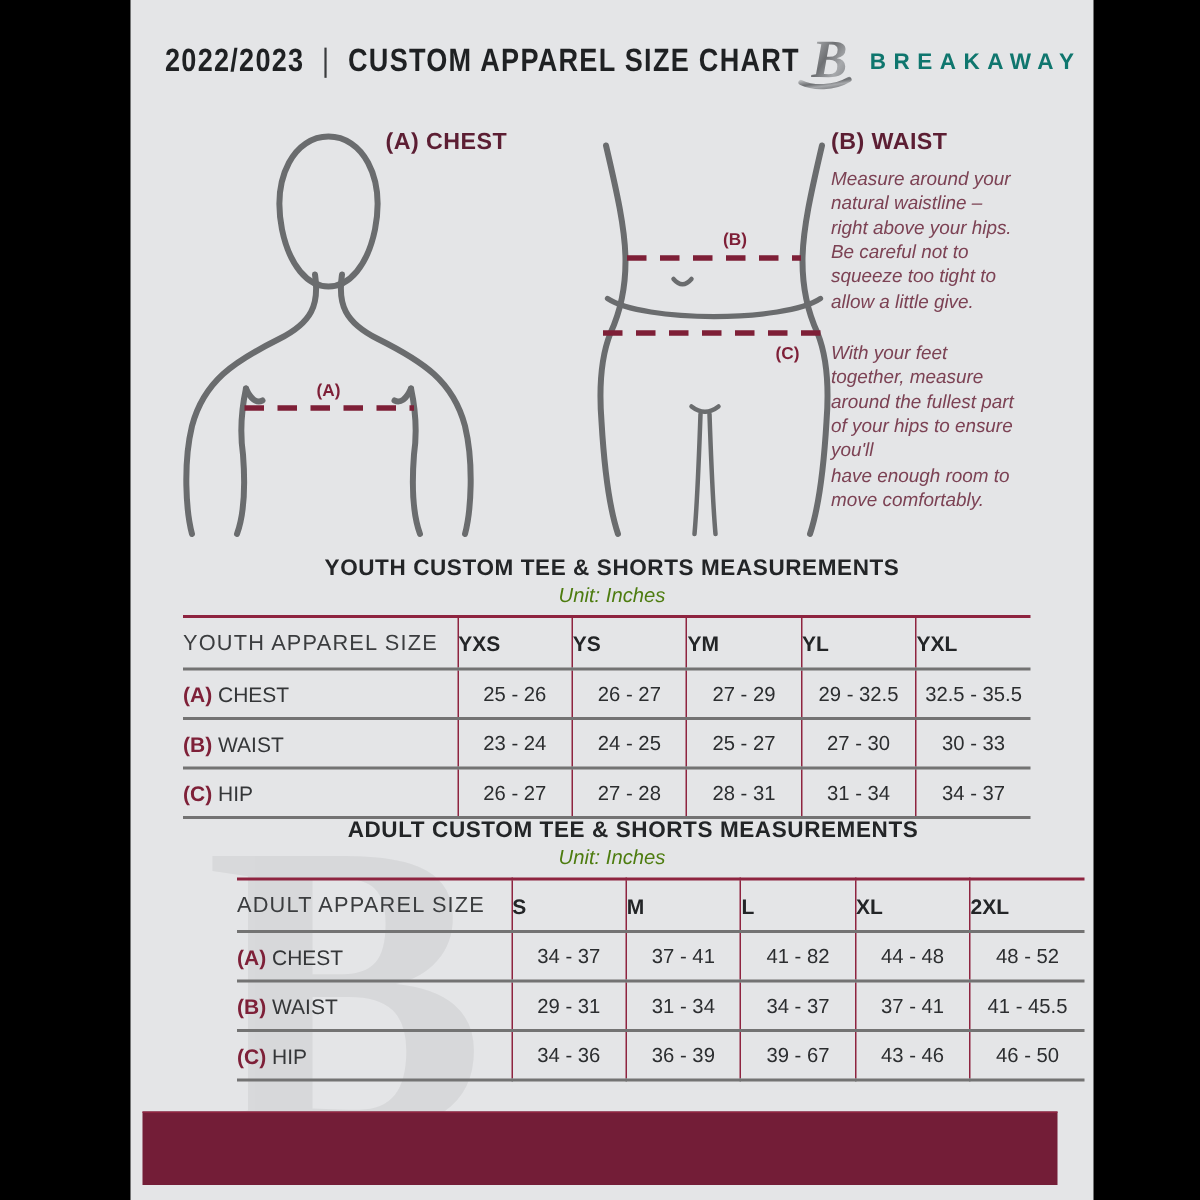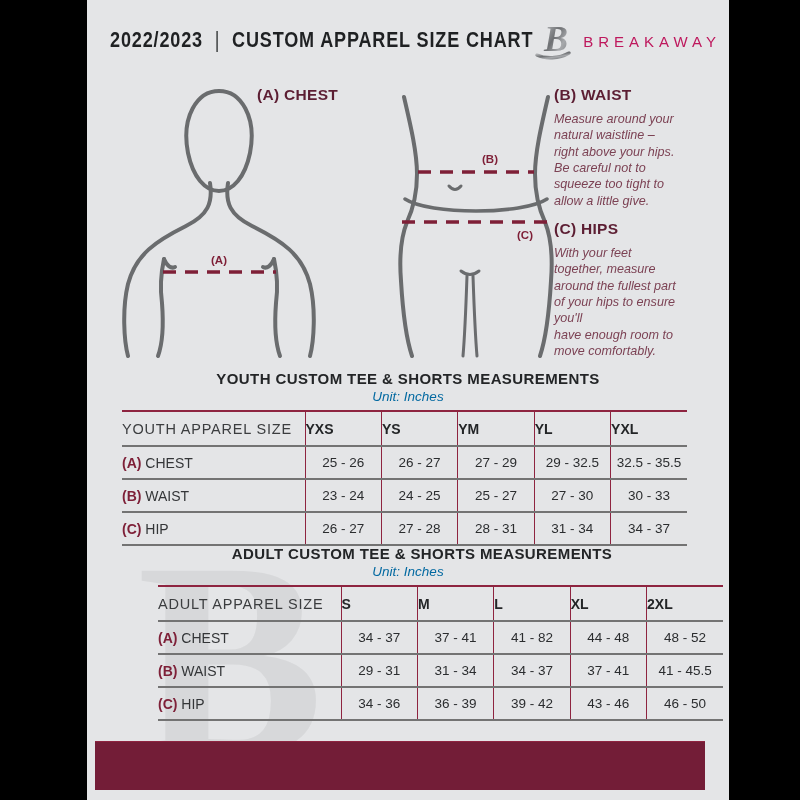--- a/index.html
+++ b/index.html
@@ -6,38 +6,38 @@
   body{width:800px;height:800px;background:#000;position:relative;overflow:hidden;
        font-family:"Liberation Sans",sans-serif;}
   .page{position:absolute;left:87px;top:0;width:642px;height:800px;background:#e4e5e7;overflow:hidden;}
 
   
   .hdr{position:absolute;top:28px;left:23px;display:flex;align-items:baseline;gap:14px;
        transform:scaleX(0.84);transform-origin:left center;white-space:nowrap;}
   .hdr span{font-weight:bold;font-size:21.5px;color:#1f2123;letter-spacing:1px;}
   .hdr .sep{font-weight:normal;color:#3a3c3e;}
   .brand{position:absolute;top:18px;right:8px;display:flex;align-items:center;gap:8px;}
-  .brand-name{font-weight:normal;font-size:15px;letter-spacing:5px;color:#be185d;}
+  .brand-name{font-weight:bold;font-size:15px;letter-spacing:5px;color:#0f766e;}
 
   
   .inst{position:absolute;z-index:2;}
   .inst h3{margin:0;font-size:15.5px;font-weight:bold;color:#5c1e33;letter-spacing:.3px;}
   .inst p{margin:7px 0 0 0;font-size:12.6px;line-height:1.3;color:#7c4254;font-style:italic;
           white-space:pre-line;}
   .inst-chest{left:170px;top:86px;width:150px;}
   .inst-waist{left:467px;top:86px;width:155px;}
   .inst-hips{left:467px;top:220px;width:155px;}
 
   .figures{position:absolute;left:0;top:75px;width:626px;height:290px;z-index:1;}
 
   
   .sec-title{position:absolute;left:0;width:100%;text-align:center;font-weight:bold;
              font-size:15px;color:#232527;letter-spacing:.4px;z-index:2;}
   .sec-unit{position:absolute;left:0;width:100%;text-align:center;font-style:italic;
-            font-size:13.5px;color:#0369a1;z-index:2;}
+            font-size:13.5px;color:#4d7c0f;z-index:2;}
   .t1-title{top:370px;} .t1-unit{top:389px;}
   .t2-title{top:545px;margin-left:14px;} .t2-unit{top:564px;}
 
   
   table.size{position:absolute;left:35px;width:565px;border-collapse:collapse;
              table-layout:fixed;z-index:2;background:transparent;}
   .t1{top:410px;} .t2{top:585px;margin-left:36px;}
   table.size tr{border-bottom:2px solid #737373;}
   table.size tr.hrow{border-top:2px solid #8e2440;}
   table.size td{padding:0;vertical-align:middle;}
@@ -87,21 +87,20 @@
   <div class="inst inst-waist">
     <h3>(B) WAIST</h3>
     <p>Measure around your
 natural waistline –
 right above your hips.
 Be careful not to
 squeeze too tight to
 allow a little give.</p>
   </div>
   <div class="inst inst-hips">
-    <h3>(C) HIPS</h3>
     <p>With your feet
 together, measure
 around the fullest part
 of your hips to ensure
 you'll
 have enough room to
 move comfortably.</p>
   </div>
 
   <svg class="figures" viewBox="0 0 626 290">
@@ -215,21 +214,21 @@
       <td class="val">29 - 31</td>
       <td class="val">31 - 34</td>
       <td class="val">34 - 37</td>
       <td class="val">37 - 41</td>
       <td class="val">41 - 45.5</td>
     </tr>
     <tr>
       <td class="lab"><span class="pfx">(C)</span> <span>HIP</span></td>
       <td class="val">34 - 36</td>
       <td class="val">36 - 39</td>
-      <td class="val">39 - 42</td>
+      <td class="val">39 - 67</td>
       <td class="val">43 - 46</td>
       <td class="val">46 - 50</td>
     </tr>
   </tbody>
     </table>
 
   <div class="footer-bar"></div>
 </div>
 
 </body></html>

